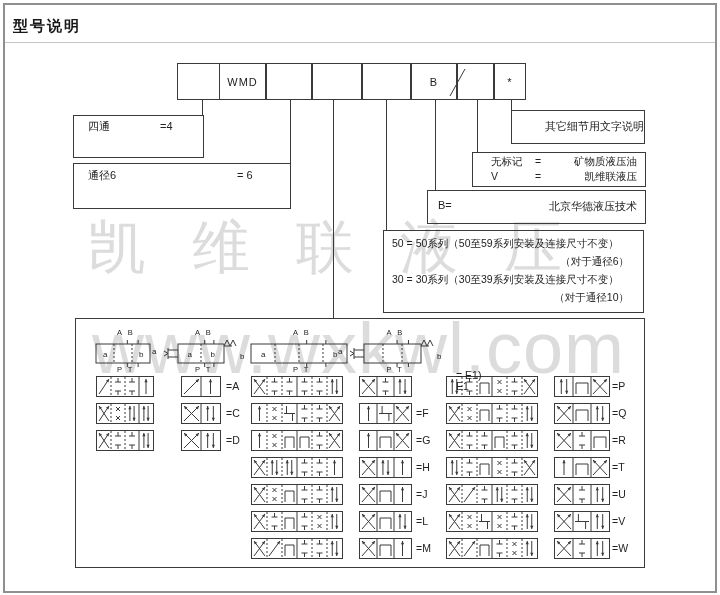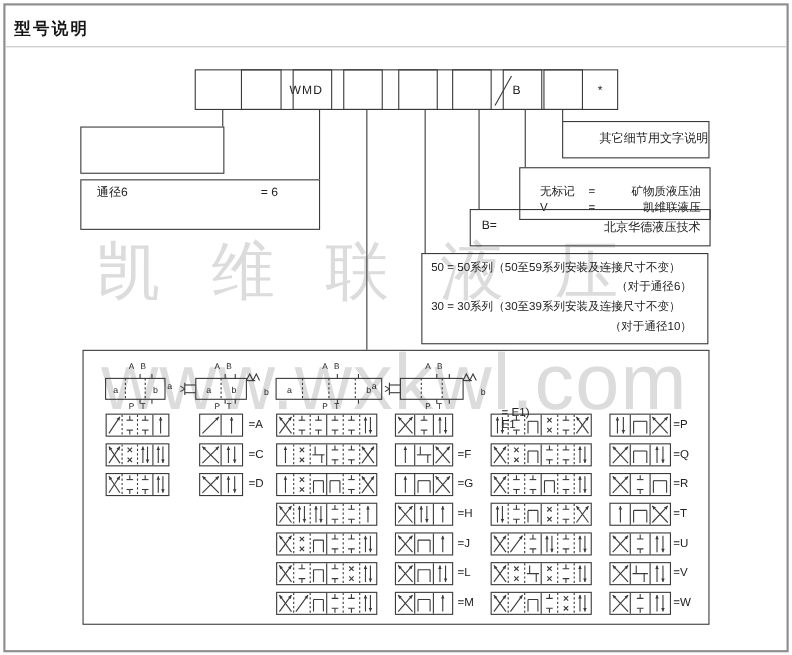--- a/index.html
+++ b/index.html
@@ -6,21 +6,21 @@
   #page{position:relative;width:720px;height:595px;background:#fff;overflow:hidden;
         font-family:"Liberation Sans","DejaVu Sans",sans-serif;color:#222;}
   .abs{position:absolute;}
   #page-border{left:3px;top:3px;width:710px;height:586px;border:2px solid #8f8f8f;z-index:1;}
   #title{left:13px;top:17px;font-size:15px;font-weight:600;color:#161616;letter-spacing:2px;z-index:2;}
   #title-sep{left:5px;top:42px;width:710px;height:1px;background:#c4c4c4;z-index:2;}
   .wm{color:#dcdcdc;z-index:0;white-space:nowrap;line-height:1;}
   #wm1{left:88px;top:218px;font-size:58px;letter-spacing:46px;}
   #wm2{left:92px;top:312px;font-size:72px;letter-spacing:1px;}
   .cell{border:1px solid #3a3a3a;display:flex;align-items:center;justify-content:center;
-        font-size:11px;letter-spacing:1px;background:transparent;z-index:2;padding-left:36px;}
+        font-size:11px;letter-spacing:1px;background:transparent;z-index:2;}
   .vline{width:1px;background:#3a3a3a;z-index:2;}
   .box{border:1px solid #3a3a3a;z-index:2;font-size:11px;background:transparent;}
   .ann-row{position:relative;height:19px;line-height:19px;}
   .ann-label{position:absolute;left:14px;}
   .val3{position:absolute;left:86px;}
   .val-d{position:absolute;left:163px;}
   #box-other{text-align:right;line-height:30px;}
   .fl-label{position:absolute;left:18px;}
   .fl-eq{position:absolute;left:62px;}
   .fl-val{position:absolute;right:8px;margin-left:37px;}
@@ -62,32 +62,36 @@
       <div class="abs vline" style="left: 202px; top: 100px; height: 15px;"></div>
       <div class="abs vline" style="left: 290px; top: 100px; height: 63px;"></div>
       <div class="abs vline" style="left: 333px; top: 100px; height: 218px;"></div>
       <div class="abs vline" style="left: 386px; top: 100px; height: 130px;"></div>
       <div class="abs vline" style="left: 435px; top: 100px; height: 90px;"></div>
       <div class="abs vline" style="left: 477px; top: 100px; height: 52px;"></div>
       <div class="abs vline" style="left: 511px; top: 100px; height: 10px;"></div>
     </div>
 
   <div class="abs box" id="box-three" style="left:73px;top:115px;width:129px;height:40px;padding-top:1px;">
+    <div class="ann-row">
+      <span class="ann-label">四通</span>
+      <span class="val3">=4</span>
+    </div>
   </div>
 
   <div class="abs box" id="box-dia" style="left:73px;top:163px;width:216px;height:42px;padding-top:2px;">
     <div class="ann-row">
       <span class="ann-label">通径6</span>
       <span class="val-d">= 6</span>
     </div>
   </div>
 
   <div class="abs box" id="box-other" style="left:511px;top:110px;width:132px;height:32px;">其它细节用文字说明</div>
 
-  <div class="abs box" id="box-fluid" style="left:472px;top:152px;width:172px;height:32px;padding-top:14px;font-size:10.5px;">
+  <div class="abs box" id="box-fluid" style="left:472px;top:152px;width:172px;height:32px;padding-top:1px;font-size:10.5px;">
     <div class="ann-row" style="height:15px;line-height:15px;">
       <span class="fl-label">无标记</span>
       <span class="fl-eq">=</span>
       <span class="fl-val">矿物质液压油</span>
     </div>
     <div class="ann-row" style="height:15px;line-height:15px;">
       <span class="fl-label">V</span>
       <span class="fl-eq">=</span>
       <span class="fl-val">凯维联液压</span>
     </div>

